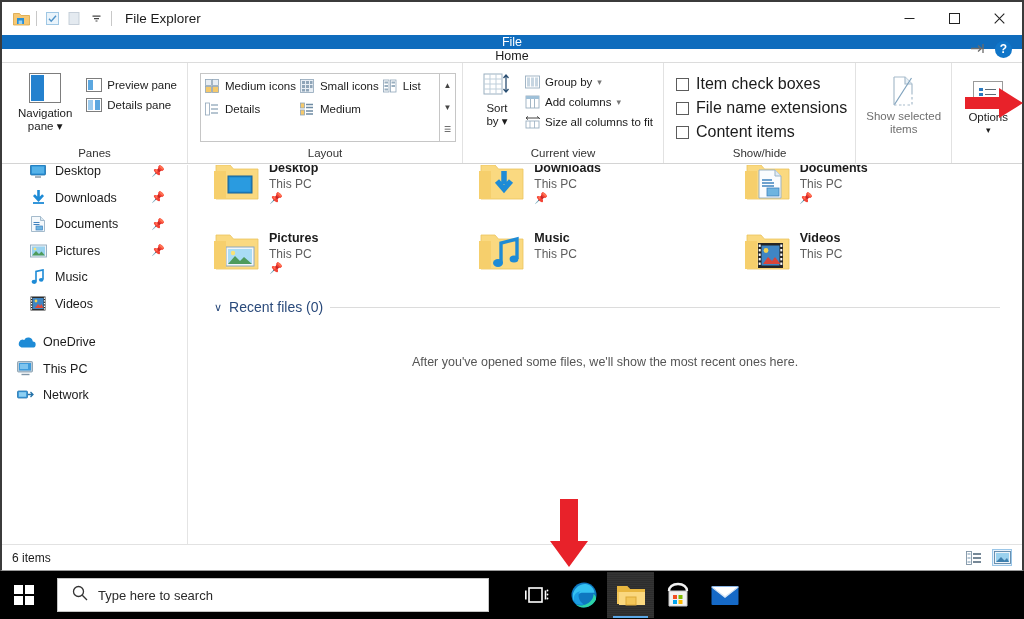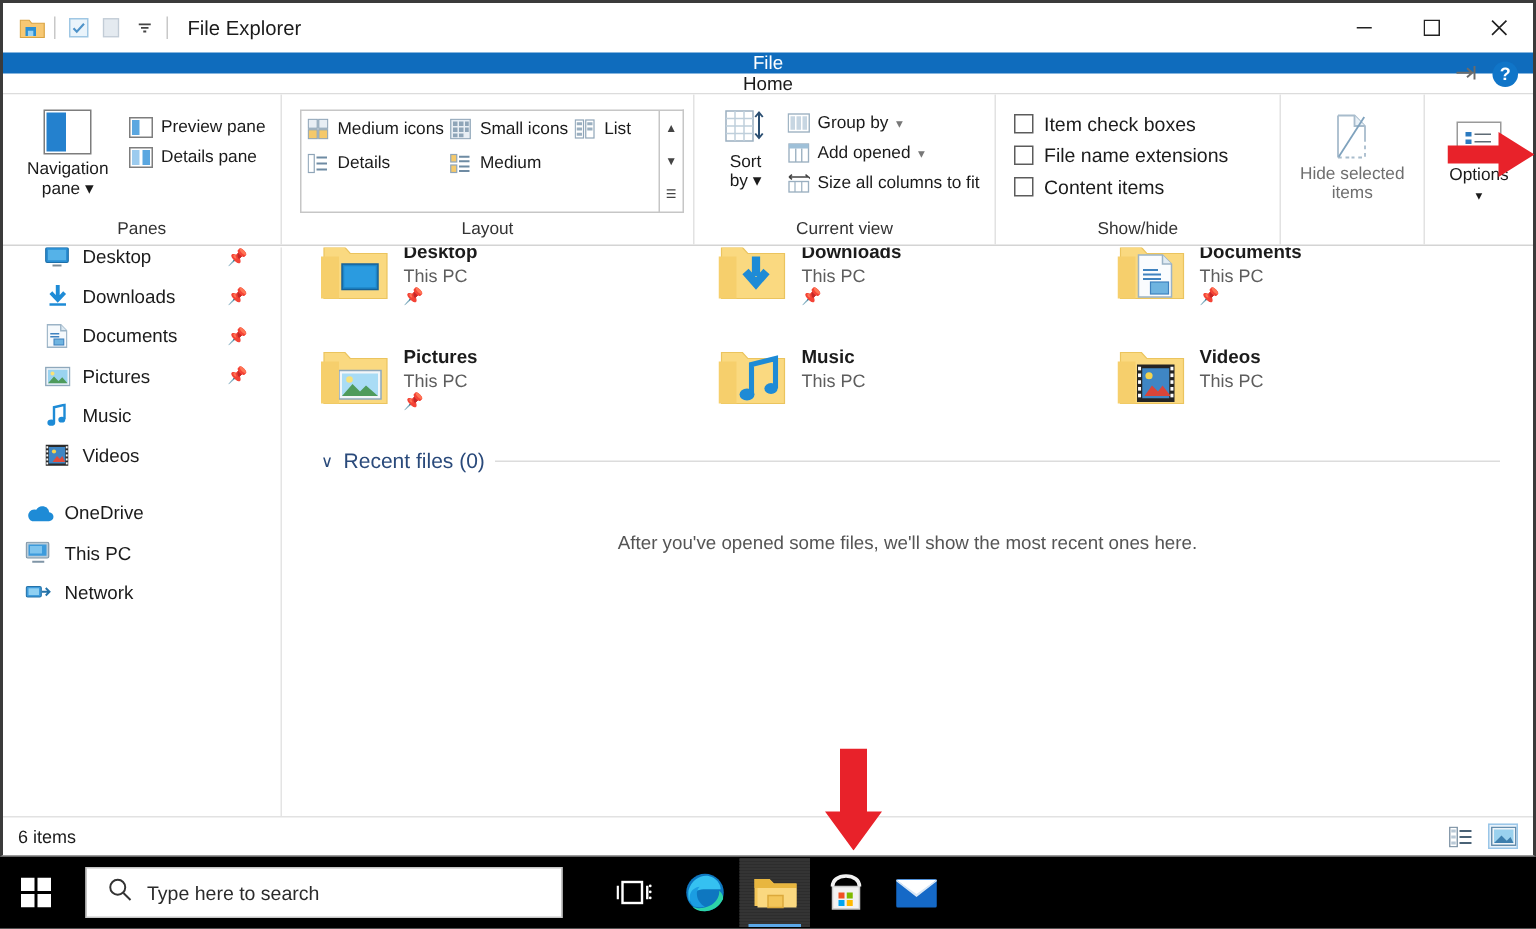--- a/index.html
+++ b/index.html
@@ -210,21 +210,21 @@
   .g-current { width: 215px; }
   .sortby {
     width: 48px;
     display: flex; flex-direction: column; align-items: center;
     font-size: 11.5px; color: #1b1b1b; line-height: 13px; text-align: center;
     padding-top: 3px;
   }
 
   
   .g-show { width: 211px; }
-  .chkrow { display: flex; align-items: center; gap: 7px; font-size: 13px; color:#1b1b1b; padding: 3px 2px; white-space: nowrap;}
+  .chkrow { display: flex; align-items: center; gap: 7px; font-size: 16px; color:#1b1b1b; padding: 3px 2px; white-space: nowrap;}
   .chkbox { width: 13px; height: 13px; border: 1px solid #5c5c5c; background: #fff; flex: none; }
 
   
   .g-hidesel { width: 96px; }
 
   
   .g-options { width: 72px; border-right: none; }
   .opt-ico {
     width: 30px; height: 27px; border: 1px solid #9a9a9a; background: #fff;
     display: flex; align-items: center; justify-content: center;
@@ -319,21 +319,21 @@
     left: 0; bottom: 0;
     width: 1024px; height: 48px;
     background: #000000;
     display: flex; align-items: center;
   }
   .startbtn {
     width: 48px; height: 48px;
     display: flex; align-items: center; justify-content: center;
   }
   .searchbox {
-    width: 318px; height: 34px;
+    width: 432px; height: 34px;
     background: #ffffff;
     border: 1px solid #c6c6c6;
     display: flex; align-items: center;
     gap: 10px;
     padding-left: 14px;
     margin-left: 9px;
   }
   .search-ph { font-size: 13px; color: #2b2b2b; }
   .tb-icons { display: flex; align-items: center; margin-left: 24px; gap: 0px; }
   .tb-btn {
@@ -556,21 +556,21 @@
               <span style="color:#777;font-size:9px;">▾</span>
             </div>
             <div class="smallbtn">
               <svg width="15" height="14" viewBox="0 0 15 14" style="flex:none">
                   <rect x="1" y="1" width="13" height="12" fill="#fff" stroke="#9AAFC0" stroke-width=".9"></rect>
                   <rect x="1" y="1" width="13" height="3" fill="#9FC0D8"></rect>
                   <g stroke="#9AAFC0" stroke-width=".9">
                     <path d="M5.5 4v9M9.5 4v9"></path>
                   </g>
                 </svg>
-              <span>Add opened</span>
+              <span>Add columns</span>
               <span style="color:#777;font-size:9px;">▾</span>
             </div>
             <div class="smallbtn">
               <svg width="15" height="14" viewBox="0 0 15 14" style="flex:none">
                   <path d="M1 3h13M1 3l2-1.6M1 3l2 1.6M14 3l-2-1.6M14 3l2 1.6" stroke="#444" stroke-width="1" fill="none"></path>
                   <rect x="1" y="6" width="13" height="7" fill="#fff" stroke="#9AAFC0" stroke-width=".9"></rect>
                   <g stroke="#9AAFC0" stroke-width=".8">
                     <path d="M5 6v7M9.5 6v7"></path>
                   </g>
                 </svg>
@@ -605,21 +605,21 @@
         <div class="rgroup-body" style="justify-content:center;padding-top:4px;">
           <div class="bigbtn" style="width:92px;color:#6f6f6f;">
             <svg width="30" height="32" viewBox="0 0 30 32" style="margin-bottom:3px;">
               <path d="M5 2h11l7 7v8" fill="none" stroke="#A8BCCC" stroke-width="1.2"></path>
               <path d="M5 2v28" fill="none" stroke="#A8BCCC" stroke-width="1.2"></path>
               <path d="M16 2v7h7" fill="#E9F1F7" stroke="#A8BCCC" stroke-width="1.2"></path>
               <path d="M5 30h9" stroke="#A8BCCC" stroke-width="1.2" stroke-dasharray="2.5 2.5" fill="none"></path>
               <path d="M23 17v13H14" stroke="#A8BCCC" stroke-width="1.2" stroke-dasharray="2.5 2.5" fill="none"></path>
               <path d="M5.5 29.5L22.5 3" stroke="#7FA2BD" stroke-width="1.2"></path>
             </svg>
-            <span>Hide selected</span>
+            <span>Show selected</span>
             <span>items</span>
           </div>
         </div>
         <div class="rgroup-label"></div>
       </div>
 
       <div class="rgroup g-options">
         <div class="rgroup-body" style="justify-content:center;padding-top:10px;">
           <div class="bigbtn" style="width:64px;">
             <span class="opt-ico">

